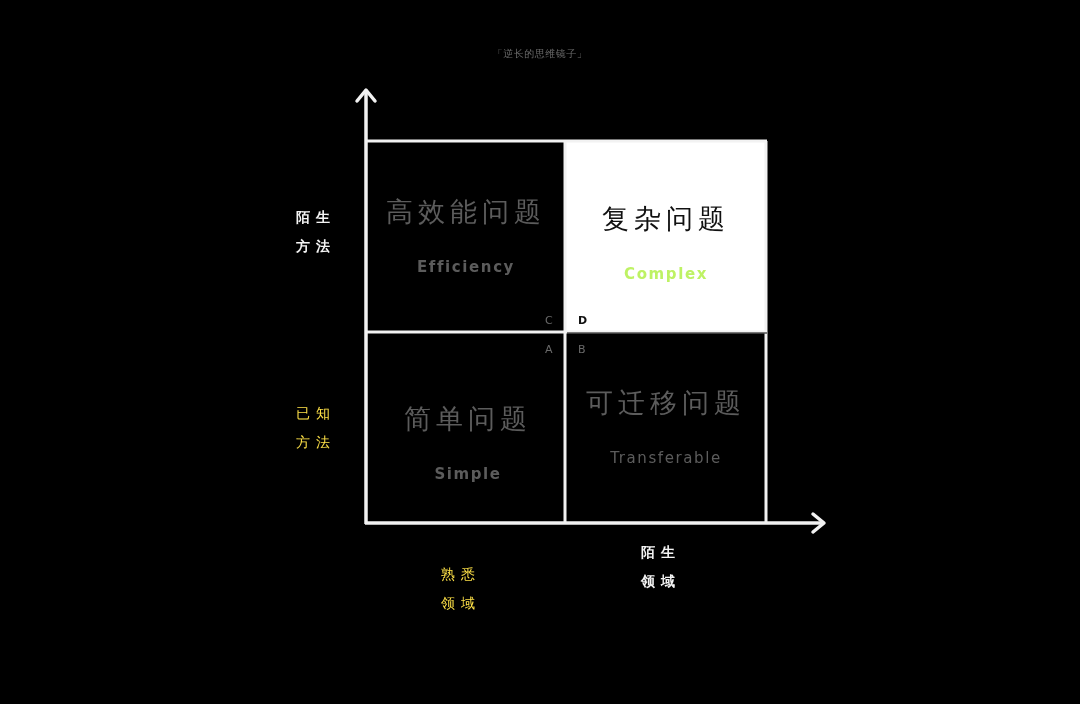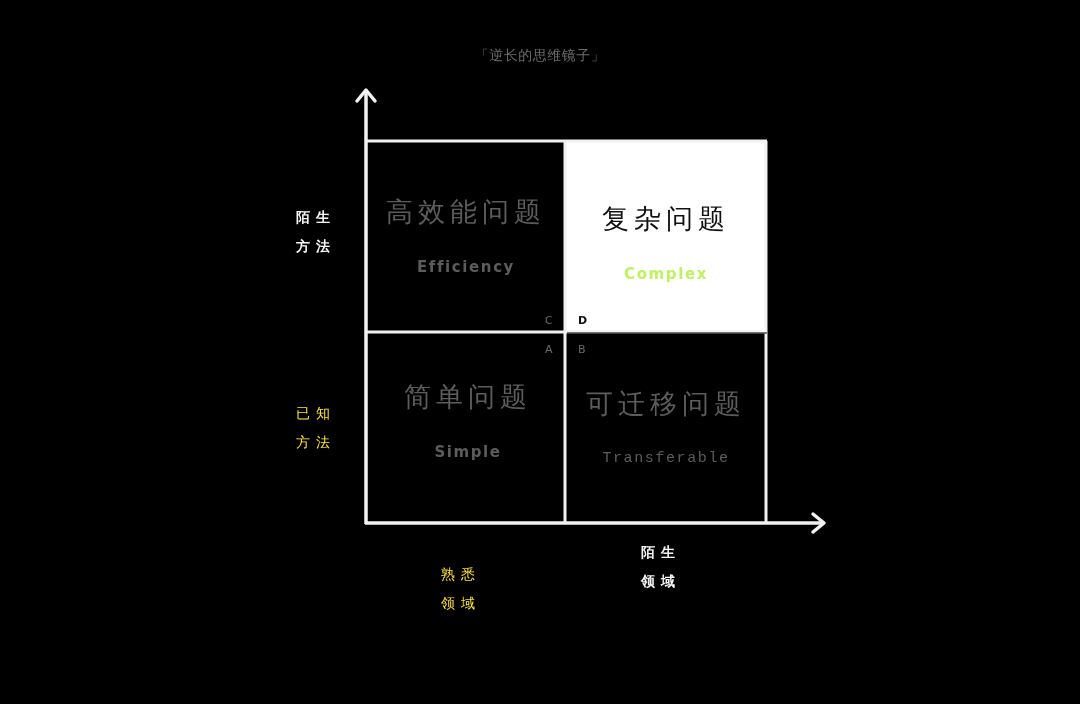--- a/index.html
+++ b/index.html
@@ -4,34 +4,34 @@
   <style>
     html, body { margin: 0; padding: 0; background: #000; }
     body {
       width: 1080px; height: 704px; position: relative; overflow: hidden;
       font-family: "DejaVu Sans", "Liberation Sans", sans-serif;
       color: #fff;
     }
     .abs { position: absolute; }
     .caption {
       top: 47px; left: 0; width: 1080px; text-align: center;
-      font-size: 14px; color: #6a6a6a; letter-spacing: 0.5px;
+      font-size: 10px; color: #6a6a6a; letter-spacing: 0.5px;
     }
     svg.axes { position: absolute; left: 0; top: 0; }
 
     .quad {
       position: absolute; box-sizing: border-box;
       display: flex; flex-direction: column; align-items: center; justify-content: center; gap: 9px;
     }
     .quad .zh { font-size: 27px; letter-spacing: 5px; line-height: 1; font-weight: 400; }
     .quad .en { font-size: 15px; letter-spacing: 1.6px; margin-top: 24px; font-weight: 700; }
     .quad.dim .zh, .quad.dim .en { color: #5c5c5c; }
     .quad.light .zh { color: #111; }
     .quad.light .en { color: #bef264; }
-    .quad.transfer .en { font-weight: 400; font-family: Liberation Mono, monospace; }
+    .quad.transfer .en { font-weight: 400; }
 
     .corner { position: absolute; font-size: 11px; line-height: 1; }
     .corner.dim { color: #6a6a6a; }
     .corner.dark { color: #111; font-weight: 700; }
 
     .axis-label {
       position: absolute; font-size: 14px; line-height: 29px; letter-spacing: 6px;
       font-weight: 700; text-align: left;
     }
     .axis-label.bright { color: #f4f4f4; }
@@ -62,21 +62,21 @@
 </svg>
 
 <div class="quad dim" style="left:368px; top:143px; width:196px; height:188px;">
   <div class="zh">高效能问题</div>
   <div class="en">Efficiency</div>
 </div>
 <div class="quad light" style="left:567px; top:150px; width:198px; height:188px;">
   <div class="zh">复杂问题</div>
   <div class="en">Complex</div>
 </div>
-<div class="quad dim" style="left:368px; top:328px; width:200px; height:188px;">
+<div class="quad dim" style="left:368px; top:350px; width:200px; height:188px;">
   <div class="zh">简单问题</div>
   <div class="en">Simple</div>
 </div>
 <div class="quad dim transfer" style="left:567px; top:334px; width:198px; height:188px;justify-content:center;">
   <div class="zh">可迁移问题</div>
   <div class="en">Transferable</div>
 </div>
 
 <div class="corner dim" style="left:545px; top:315px;">C</div>
 <div class="corner dark" style="left:578px; top:315px;">D</div>

